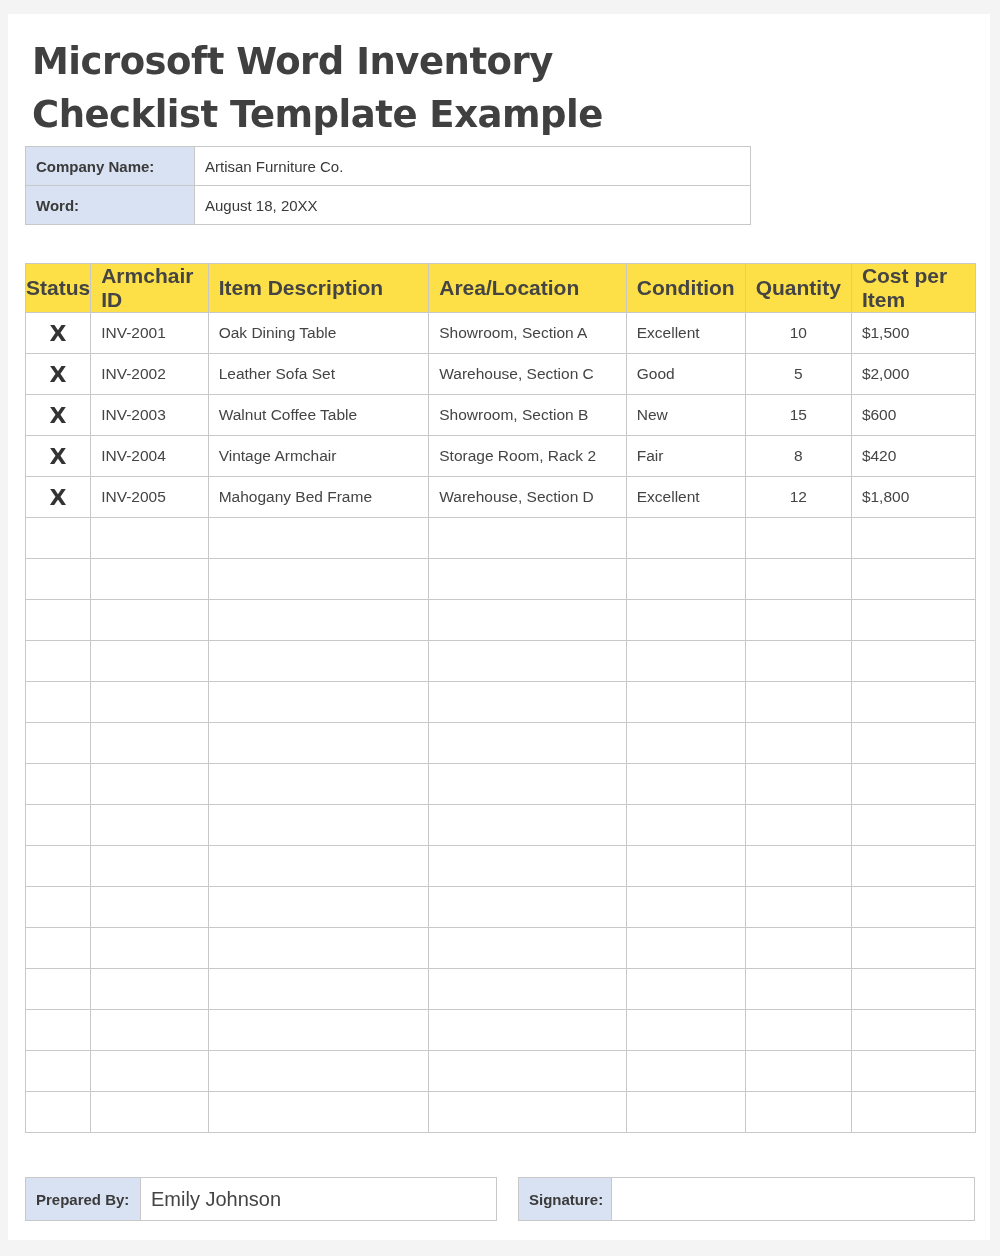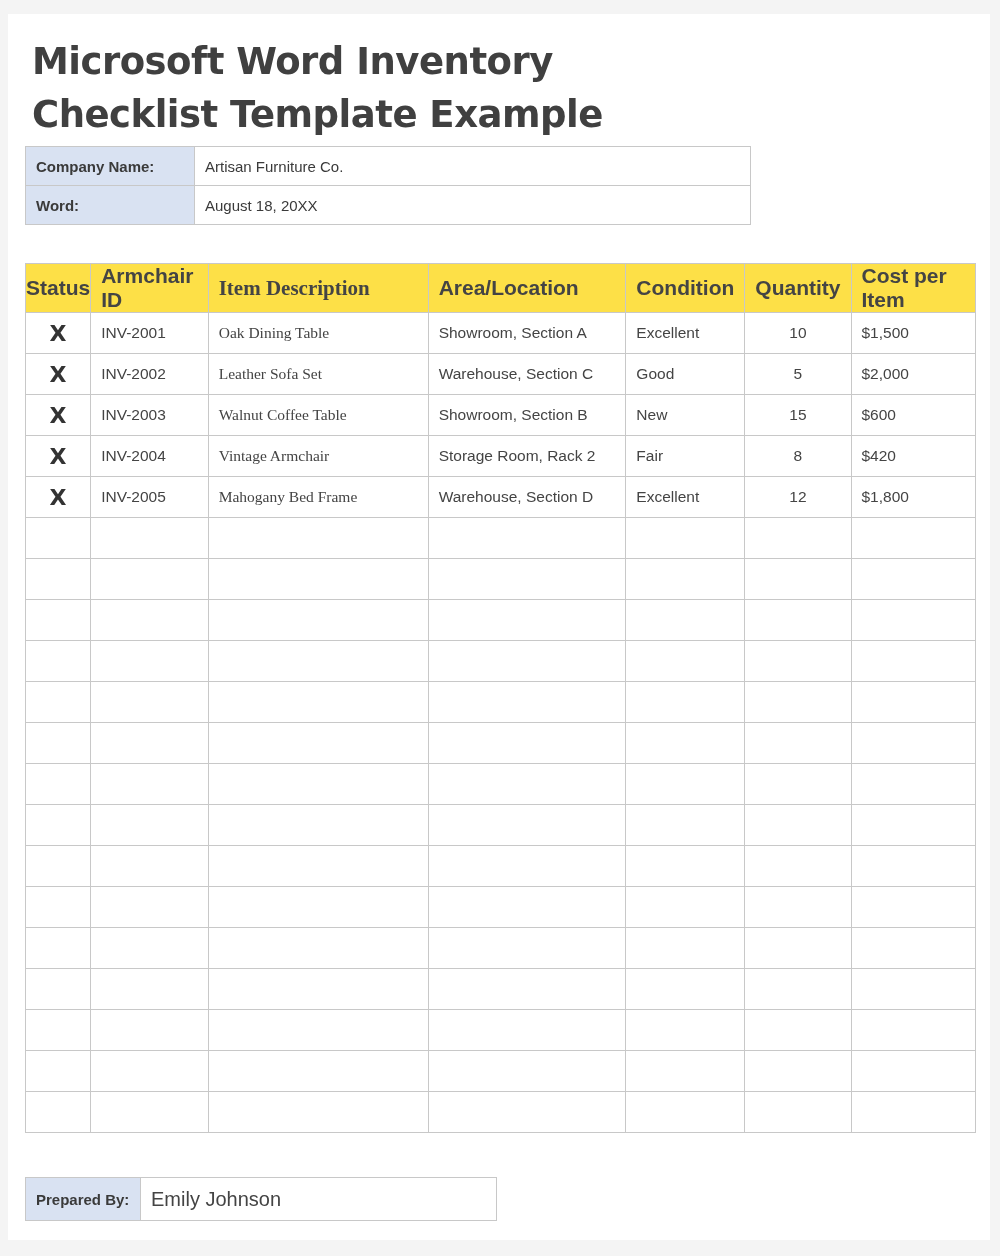--- a/index.html
+++ b/index.html
@@ -21,21 +21,21 @@
   td, th { border:1.5px solid #c8c8c8; padding:0 10px; font-size:15px; }
   .label { background:#d9e2f2; font-weight:bold; color:#3a3a3a; }
   .info { left:17px; top:132px; width:726px; }
   .info td { height:38px; }
   .info td.label { width:148px; }
   .inv { left:17px; top:249px; width:951px; }
   .inv th { background:#fde047; font-weight:bold; text-align:left; height:40px; color:#444; font-size:21px; }
   .inv td { height:40px; color:#444; font-size:15.5px; }
   .inv .c-status { width:47px; text-align:center; padding:0; }
   .inv .c-id { width:97px; }
-  .inv .c-desc { width:210px;font-family:Liberation Serif, serif; }
+  .inv .c-desc { width:210px; }
   .inv .c-area { width:181px; }
   .inv .c-cond { width:87px; }
   .inv .c-qty { width:73px; text-align:center; }
   .inv td.c-qty { text-align:center; }
   .inv .c-cost { width:110px; }
   .xmark { font-family:"DejaVu Sans", sans-serif; font-weight:bold; font-size:22px; color:#333; }
   .sig { top:1163px; }
   .sig td { height:42px; }
   .sig1 { left:17px; width:472px; }
   .sig1 td.label { width:96px; padding:0 8px 0 10px; }
@@ -263,13 +263,21 @@
 
   <table class="sig sig1">
     <tbody>
         <tr>
       <td class="label">Prepared By:</td>
       <td class="val">Emily Johnson</td>
     </tr>
   </tbody>
     </table>
 
+  <table class="sig sig2">
+    <tbody>
+        <tr>
+      <td class="label">Signature:</td>
+      <td class="val"></td>
+    </tr>
+  </tbody>
+    </table>
 </div>
 
 </body></html>

